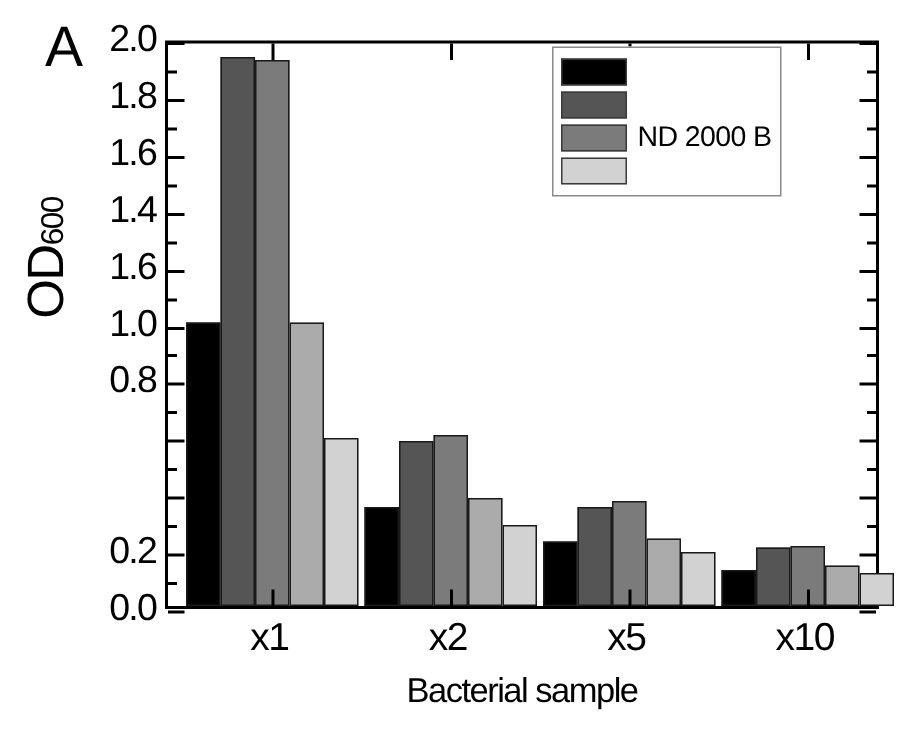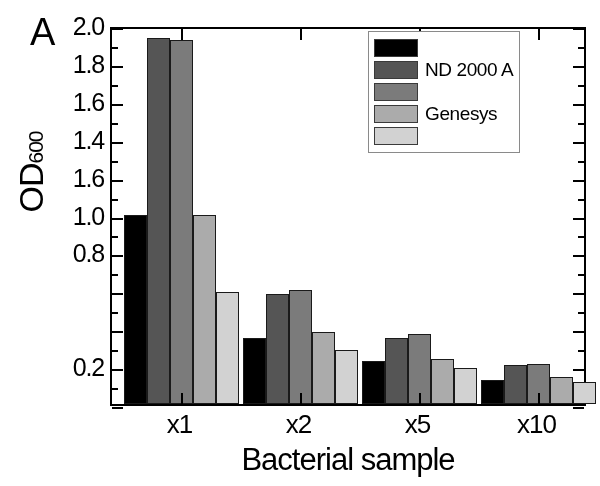--- a/index.html
+++ b/index.html
@@ -160,21 +160,21 @@
     letter-spacing: -1px;
   }
 
   
   #xlabel {
     position: absolute;
     left: 110px;
     top: 441px;
     width: 476px;
     text-align: center;
-    font-size: 31px;
+    font-size: 23px;
     line-height: 38px;
     letter-spacing: -1px;
   }
 
   
   #legend {
     position: absolute;
     left: 368px;
     top: 31px;
     background: #ffffff;
@@ -216,20 +216,21 @@
 
   <div id="ytick-labels">
       <div class="ytick-label" style="top: 14px;">2.0</div>
       <div class="ytick-label" style="top: 51.9px;">1.8</div>
       <div class="ytick-label" style="top: 89.8px;">1.6</div>
       <div class="ytick-label" style="top: 127.7px;">1.4</div>
       <div class="ytick-label" style="top: 165.6px;">1.6</div>
       <div class="ytick-label" style="top: 203.5px;">1.0</div>
       <div class="ytick-label" style="top: 241.4px; text-align: right;">0.8</div>
       <div class="ytick-label" style="top: 355.1px;">0.2</div>
+      <div class="ytick-label" style="top: 393px;">0.0</div>
     </div>
 
   <div id="plot">
     <div id="plot-inner">
         <div class="tick-y-major" style="top: -1px;"></div>
         <div class="tick-y-major-r" style="top: -1px;"></div>
         <div class="tick-y-minor" style="top: 17.95px;"></div>
         <div class="tick-y-minor-r" style="top: 17.95px;"></div>
         <div class="tick-y-major" style="top: 36.9px;"></div>
         <div class="tick-y-major-r" style="top: 36.9px;"></div>
@@ -308,27 +309,23 @@
     </div>
 
   <div id="xlabel">Bacterial sample</div>
 
   <div id="legend">
       <div class="legend-row">
         <span class="legend-swatch" style="background: rgb(0, 0, 0);"></span>
       </div>
       <div class="legend-row">
         <span class="legend-swatch" style="background: rgb(85, 85, 85);"></span>
-        <span class="legend-text">ND 2000 A</span>
       </div>
       <div class="legend-row">
         <span class="legend-swatch" style="background: rgb(123, 123, 123);"></span>
-      </div>
-      <div class="legend-row">
-        <span class="legend-swatch" style="background: rgb(171, 171, 171);"></span>
-        <span class="legend-text">Genesys</span>
+        <span class="legend-text">ND 2000 B</span>
       </div>
       <div class="legend-row">
         <span class="legend-swatch" style="background: rgb(210, 210, 210);"></span>
       </div>
     </div>
 
 </div>
 
 </body></html>

